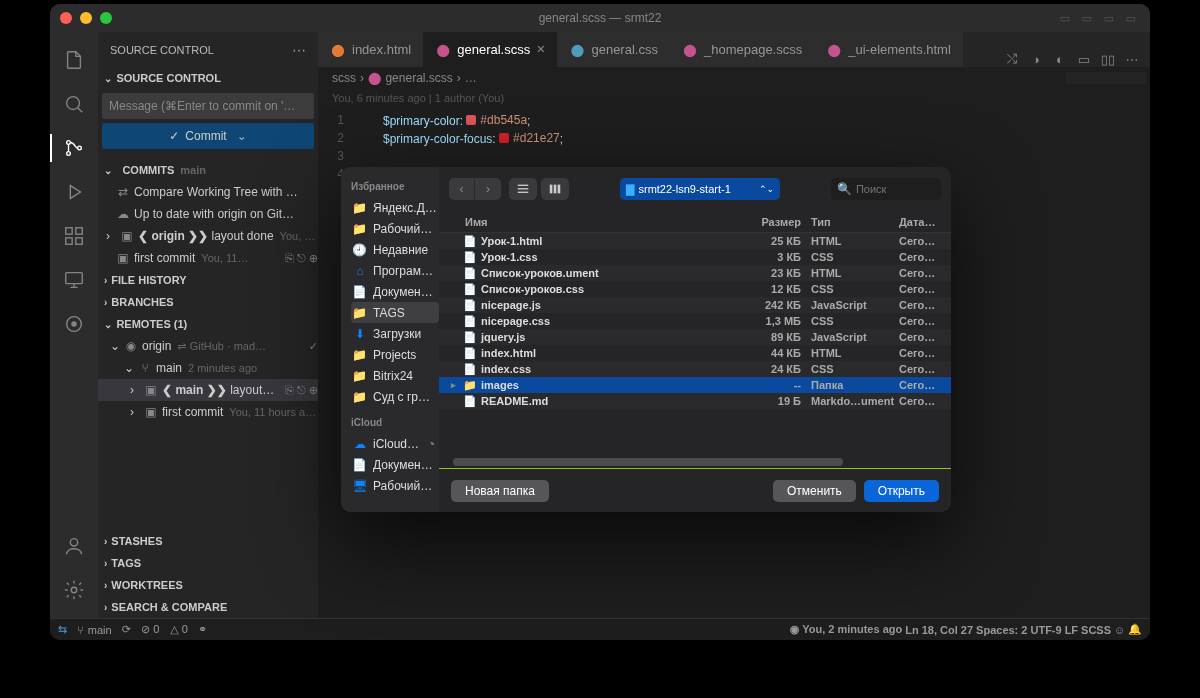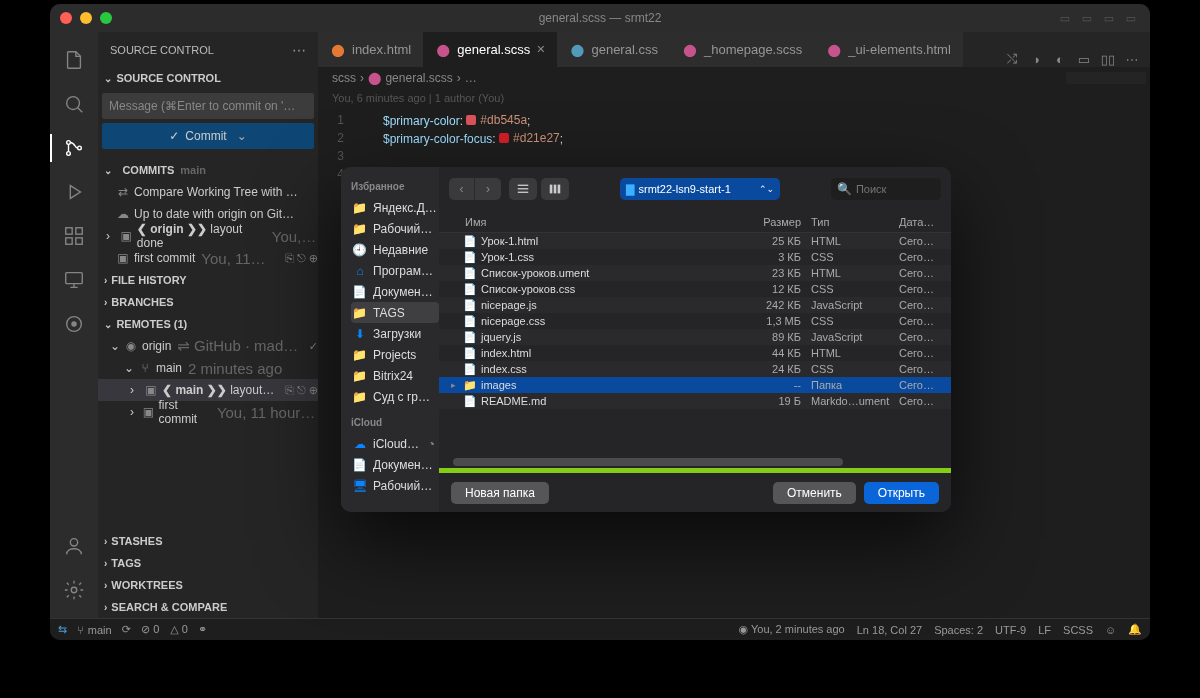--- a/index.html
+++ b/index.html
@@ -26,21 +26,21 @@
 .sidebar-header-dots{color:#999;font-size:14px;}
 .section-title{height:22px;display:flex;align-items:center;padding:0 6px;font-size:11px;font-weight:700;color:#ccc;text-transform:uppercase;cursor:pointer;}
 .section-title .chev{margin-right:4px;font-size:10px;}
 .commit-msg-input{margin:4px;height:26px;background:#3c3c3c;border:1px solid #3c3c3c;border-radius:2px;color:#888;font-size:12px;padding:0 6px;display:flex;align-items:center;}
 .commit-btn{margin:0 4px 6px;height:26px;background:#0e4775;border-radius:2px;display:flex;align-items:center;justify-content:center;color:#ccc;font-size:12px;gap:6px;cursor:pointer;}
 .commit-btn::after{content:"⌄";margin-left:4px;color:#aaa;}
 .commits-header{display:flex;align-items:center;gap:6px;padding:0 6px;height:22px;font-size:11px;}
 .commits-header .branch{color:#666;text-transform:none;}
 .tree-line{height:22px;display:flex;align-items:center;padding-left:18px;gap:4px;color:#ccc;font-size:12px;cursor:pointer;}
 .tree-line .ico{width:14px;display:flex;justify-content:center;color:#888;}
-.tree-line .meta{color:#666;margin-left:2px;font-size:15px;white-space:nowrap;overflow:hidden;text-overflow:ellipsis;}
+.tree-line .meta{color:#666;margin-left:2px;font-size:11px;white-space:nowrap;overflow:hidden;text-overflow:ellipsis;}
 .tree-line.selected{background:#37373d;}
 .tree-line .right-icons{margin-left:auto;display:flex;gap:3px;color:#888;font-size:11px;}
 .editor-area{flex:1;background:#1e1e1e;display:flex;flex-direction:column;position:relative;}
 .tabs-row{height:35px;background:#252526;display:flex;align-items:flex-end;position:relative;}
 .tab{height:35px;padding:0 12px;display:flex;align-items:center;gap:6px;font-size:13px;color:#969696;background:#2d2d2d;cursor:pointer;white-space:nowrap;}
 .tab.active{background:#1e1e1e;color:#fff;}
 .tab .file-ico{width:16px;height:16px;display:flex;align-items:center;justify-content:center;font-size:12px;color:#e37933;}
 .tab .close{color:#888;font-size:11px;}
 .tab-row-icons{margin-left:auto;display:flex;gap:8px;padding:0 10px;color:#888;}
 .tab-row-icons span{width:16px;font-size:13px;display:flex;align-items:center;justify-content:center;cursor:pointer;}
@@ -52,21 +52,21 @@
 .code-content{color:#d4d4d4;}
 .svar{color:#9cdcfe;margin-left:25px;}
 .sop{color:#d4d4d4;}
 .sclr{display:inline-flex;align-items:center;gap:4px;}
 .sclr .swatch{width:10px;height:10px;display:inline-block;border-radius:2px;}
 .shex{color:#ce9178;}
 .blame{color:#555;font-size:11px;padding-left:14px;height:18px;display:flex;align-items:center;}
 .minimap{position:absolute;right:4px;top:40px;width:80px;height:60px;background:linear-gradient(#2a2a2a 0 20%,#1e1e1e 20%);opacity:.5;}
 .status-bar{position:absolute;bottom:0;left:0;right:0;height:22px;background:#1e1e1e;border-top:1px solid #333;display:flex;align-items:center;font-size:11px;color:#9a9a9a;padding:0 8px;gap:10px;}
 .status-left{display:flex;align-items:center;gap:10px;}
-.status-right{margin-left:auto;display:flex;align-items:center;gap:12px;}
+.status-right{margin-left:auto;display:flex;align-items:center;gap:3px;font-weight:bold;}
 .status-item{display:flex;align-items:center;gap:4px;cursor:pointer;}
 .file-dialog{position:absolute;left:291px;top:163px;width:610px;height:345px;background:#2a2a2c;border-radius:10px;box-shadow:0 30px 80px rgba(0,0,0,.7);display:flex;flex-direction:column;overflow:hidden;color:#ddd;font-size:12px;}
 .fd-body{flex:1;display:flex;overflow:hidden;}
 .fd-sidebar{width:106px;background:#2a2a2c;padding:10px 0 10px 10px;overflow:hidden;}
 .fd-section-label{color:#888;font-size:10px;font-weight:600;margin-bottom:5px;margin-top:4px;}
 .fd-sb-item{height:21px;display:flex;align-items:center;gap:6px;color:#ddd;font-size:12px;border-radius:4px;padding:0 4px 0 2px;cursor:pointer;white-space:nowrap;overflow:hidden;text-overflow:ellipsis;}
 .fd-sb-item .fd-ico{width:14px;color:#0a84ff;display:flex;justify-content:center;font-size:12px;}
 .fd-sb-item.sel{background:#3f3f41;}
 .fd-main{flex:1;background:#252527;display:flex;flex-direction:column;}
 .fd-toolbar{height:44px;display:flex;align-items:center;gap:8px;padding:0 10px;}
@@ -75,37 +75,37 @@
 .fd-nav-btn:first-child{border-radius:5px 0 0 5px;border-right:1px solid #2a2a2c;}
 .fd-nav-btn:last-child{border-radius:0 5px 5px 0;}
 .fd-view-seg{display:flex;gap:4px;}
 .fd-view-btn{width:28px;height:22px;background:#3a3a3c;border-radius:5px;display:flex;align-items:center;justify-content:center;cursor:pointer;}
 .fd-view-btn svg{width:14px;height:14px;}
 .fd-path{flex:0 0 160px;height:22px;background:#0a4a9e;border-radius:5px;display:flex;align-items:center;padding:0 6px;gap:4px;color:#fff;font-size:11px;}
 .fd-path .folder-ico{color:#3ab0ff;}
 .fd-path .up-down{margin-left:auto;font-size:9px;}
 .fd-search{width:110px;height:22px;background:#1e1e1f;border-radius:5px;display:flex;align-items:center;padding:0 6px;gap:4px;color:#888;}
 .fd-search input{background:none;border:none;outline:none;color:#ddd;font-size:11px;width:70px;}
-.fd-table{flex:1;overflow:hidden;}
+.fd-table{flex:1;overflow:hidden;font-weight:bold;}
 .fd-thead{height:22px;display:flex;align-items:center;padding:0 12px;color:#aaa;font-size:11px;border-bottom:1px solid #333;}
 .fd-col-name{flex:0 0 290px;padding-left:14px;}
 .fd-col-size{flex:0 0 60px;text-align:right;}
 .fd-col-type{flex:0 0 98px;padding-left:10px;}
 .fd-col-date{flex:0 0 40px;}
 .fd-row{height:16px;display:flex;align-items:center;padding:0 12px;color:#ddd;font-size:11px;cursor:pointer;}
 .fd-row:nth-child(odd){background:#2a2a2c;}
 .fd-row:nth-child(even){background:#252527;}
 .fd-row.selected{background:#0a4a9e;}
 .fd-row .name{flex:0 0 290px;display:flex;align-items:center;gap:4px;}
 .fd-row .size{flex:0 0 60px;text-align:right;color:#aaa;}
 .fd-row .kind{flex:0 0 98px;padding-left:10px;color:#aaa;}
 .fd-row .date{flex:0 0 40px;color:#aaa;overflow:hidden;}
 .disclosure{width:8px;color:#888;font-size:9px;}
 .file-icon{width:14px;display:flex;justify-content:center;font-size:11px;}
-.fd-footer{height:44px;display:flex;align-items:center;padding:0 12px;gap:8px;border-top:5px solid #84cc16;}
+.fd-footer{height:44px;display:flex;align-items:center;padding:0 12px;gap:8px;border-top:1px solid #84cc16;}
 .fd-btn{height:22px;padding:0 14px;border-radius:5px;font-size:12px;cursor:pointer;display:flex;align-items:center;}
 .fd-btn.plain{background:#565658;color:#fff;}
 .fd-btn.primary{background:#0a66d8;color:#fff;}
 .fd-spacer{flex:1;}
 .scroll-thumb{position:absolute;bottom:46px;left:112px;width:390px;height:8px;background:#4b4b4d;border-radius:4px;}
 .accent{color:#4d9cd6;}
 </style>
 </head>
 <body>
 

